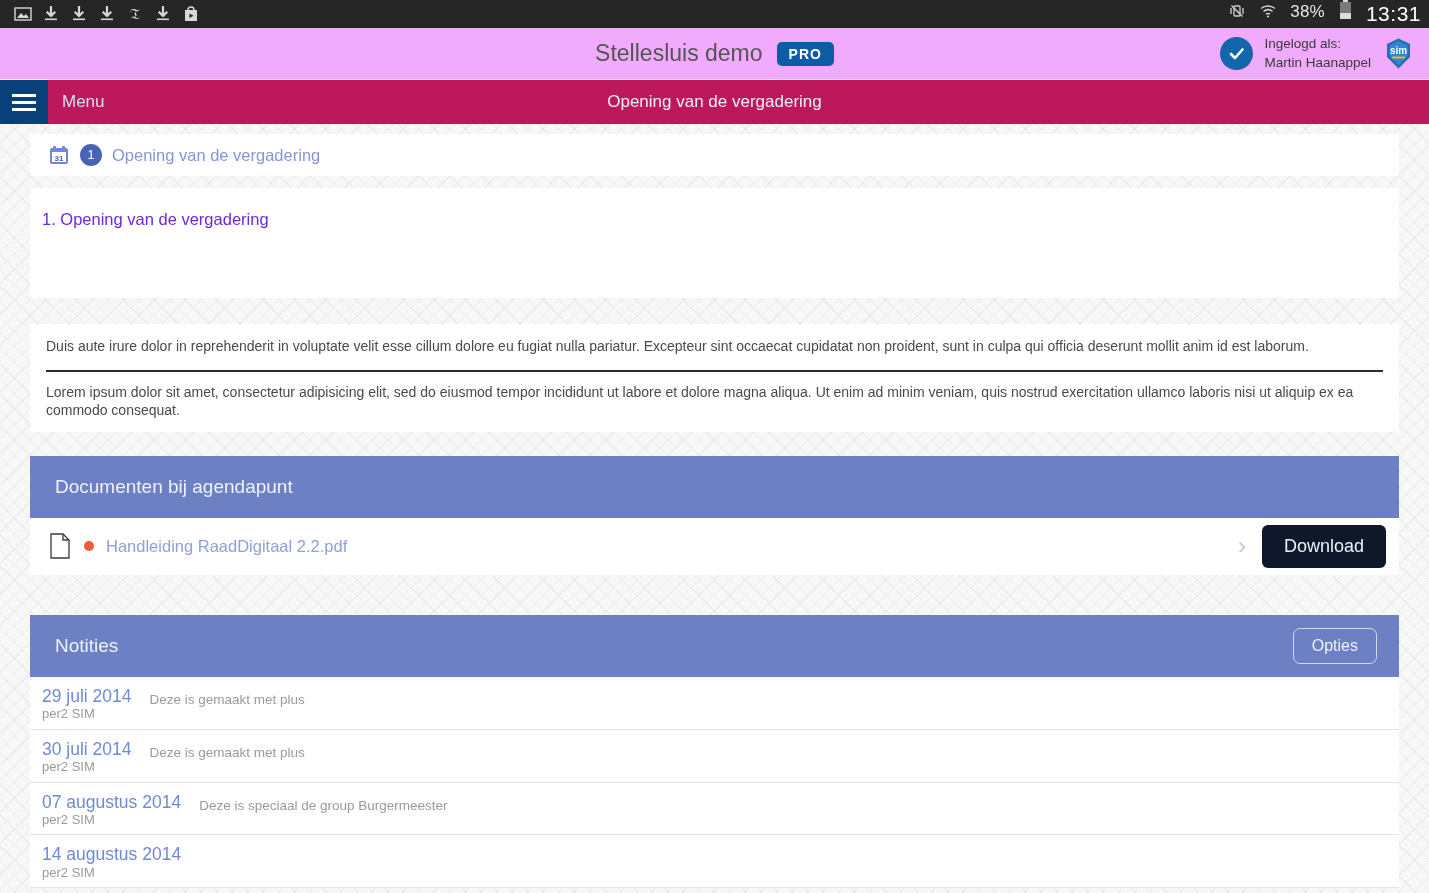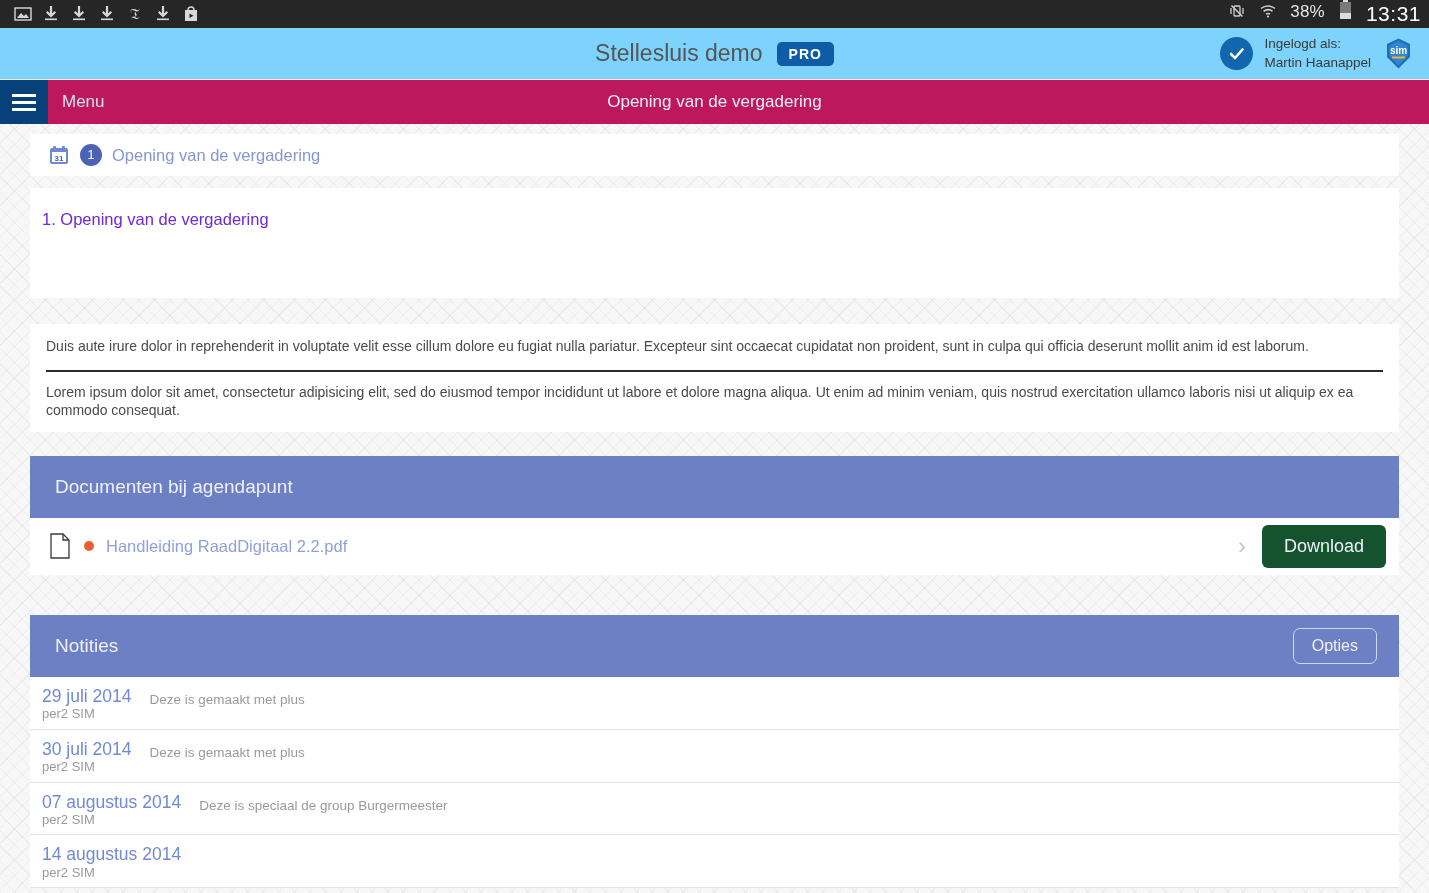--- a/index.html
+++ b/index.html
@@ -22,21 +22,21 @@
   .sb-right { margin-left: auto; display: flex; align-items: flex-start; gap: 13px; }
   .sb-icon { width: 18px; height: 18px; display: block; }
   .sb-batt { font-size: 17px; letter-spacing: .2px; color: #e6e6e6; }
   .sb-time { font-size: 21px; color: #fff; letter-spacing: .5px; padding-left: 2px; }
   .batt-glyph { width: 11px; height: 17px; position: relative; display:inline-block; margin-left:2px; vertical-align:-3px;}
   .batt-glyph:before{content:"";position:absolute;left:3px;top:-2px;width:5px;height:2px;background:#dcdcdc;}
   .batt-glyph:after{content:"";position:absolute;left:0;top:0;width:11px;height:17px;background:linear-gradient(to top,#dcdcdc 0 38%,#7a7a7a 38% 100%);}
 
   
   .appbar {
-    height: 52px; background: #7dd3fc; display: flex; align-items: center;
+    height: 52px; background: #f0abfc; display: flex; align-items: center;
     position: relative; border-bottom: 1px solid #eee;
   }
   .appbar-center {
     position: absolute; left: 0; right: 0; display: flex; align-items: center;
     justify-content: center; gap: 14px; pointer-events: none;
   }
   .app-title { font-size: 23px; color: #555; font-weight: 400; }
   .pro-badge {
     background: #0d5ca5; color: #fff; font-size: 14px; font-weight: bold;
     letter-spacing: 1px; padding: 4px 12px; border-radius: 5px; pointer-events:auto;
@@ -95,21 +95,21 @@
 
   .doc-row {
     background: #fff; height: 57px; display: flex; align-items: center; padding: 0 13px 0 20px;
     margin-bottom: 40px;
   }
   .doc-icon { width: 20px; height: 26px; flex: none; }
   .doc-dot { width: 10px; height: 10px; border-radius: 50%; background: #ef5b37; margin: 0 12px 0 14px; flex: none; }
   .doc-name { color: #8fa0dd; font-size: 16.5px; }
   .chev { margin-left: auto; color: #c6c6c6; font-size: 24px; line-height: 1; padding-right: 16px; }
   .dl-btn {
-    background: #14532d; color: #eef1fb; font-size: 18px; border: none; border-radius: 6px;
+    background: #0f172a; color: #eef1fb; font-size: 18px; border: none; border-radius: 6px;
     padding: 11px 22px; font-family: inherit; cursor: pointer;
   }
 
   .notes { background: #fff; }
   .note-row { display: flex; align-items: flex-start; border-bottom: 1px solid #e4e4e4; padding: 9px 0 6px 12px; }
   .note-date { color: #6f8ad8; font-size: 17.5px; line-height: 1.18; white-space: nowrap; }
   .note-by { color: #9a9a9a; font-size: 13px; line-height: 1.25; }
   .note-text { color: #9a9a9a; font-size: 13.5px; padding: 6px 0 0 18px; }
   .sec-block { margin-bottom: 0; }
 </style>

